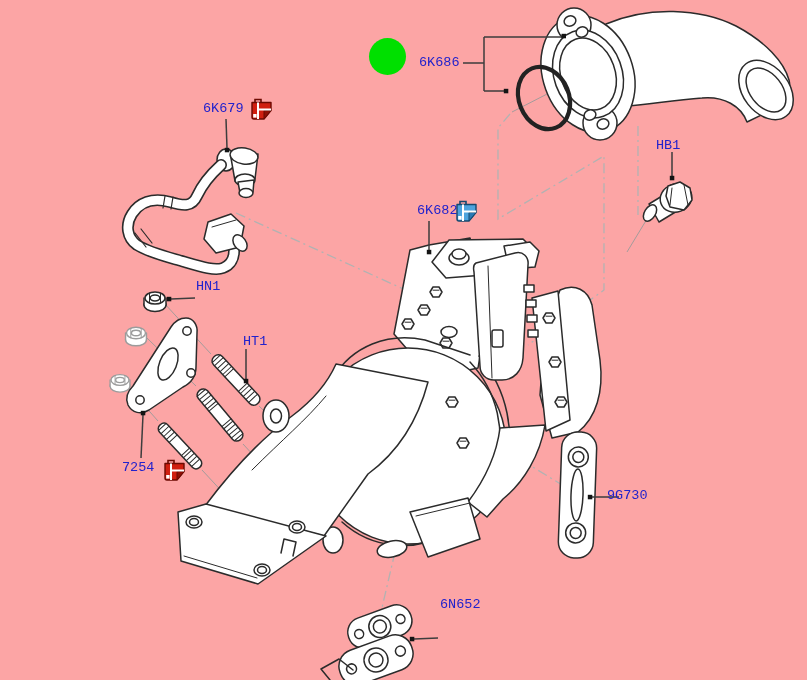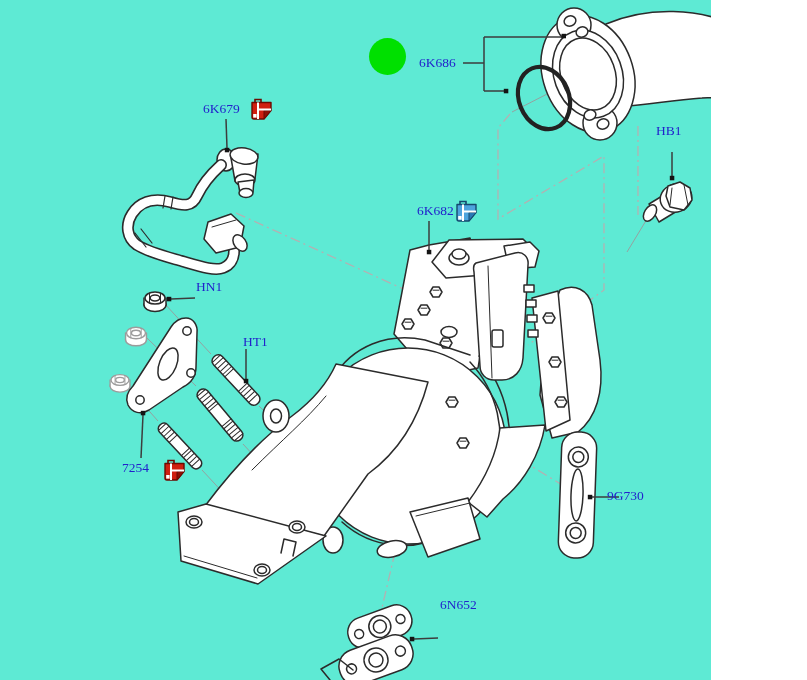--- a/index.html
+++ b/index.html
@@ -1,21 +1,21 @@
 <!DOCTYPE html>
 <html><head>
 <meta charset="utf-8">
 <style>
   html,body{margin:0;padding:0;background:#fff;}
   .canvas{
     position:relative;
-    width:711px;height:680px;
-    background:#5eead4;
+    width:807px;height:680px;
+    background:#fca5a5;
     overflow:hidden;
-    font-family:Liberation Serif, serif;
+    font-family:Liberation Mono, monospace;
   }
   .art{position:absolute;left:0;top:0;}
   .part-label{
     position:absolute;
     color:#2222cc;
     font-size:13.5px;
     line-height:14px;
     white-space:nowrap;
     cursor:pointer;
     user-select:none;
@@ -243,21 +243,21 @@
       <rect x="140.8" y="410.8" width="4.5" height="4.5"></rect>
       <rect x="587.8" y="494.8" width="4.5" height="4.5"></rect>
       <rect x="409.8" y="636.8" width="4.5" height="4.5"></rect>
     </g>
   </svg>
 
   <div class="green-dot"></div>
 
   <div class="part-label" style="left:419px;top:56px">6K686</div>
   <div class="part-label" style="left:203px;top:102px">6K679</div>
-  <div class="part-label" style="left:656px;top:124px">HB1</div>
+  <div class="part-label" style="left:656px;top:139px">HB1</div>
   <div class="part-label" style="left:417px;top:204px">6K682</div>
   <div class="part-label" style="left:196px;top:280px">HN1</div>
   <div class="part-label" style="left:243px;top:335px">HT1</div>
   <div class="part-label" style="left:122px;top:461px">7254</div>
   <div class="part-label" style="left:607px;top:489px">9G730</div>
   <div class="part-label" style="left:440px;top:598px">6N652</div>
 
   <div class="note-icon" style="left:250px;top:97px">
     <svg width="23" height="24" viewBox="0 0 23 24">
       <path d="M5,6 V2.5 H11 V6" fill="none" stroke="#6b0a02" stroke-width="1.6"></path>

